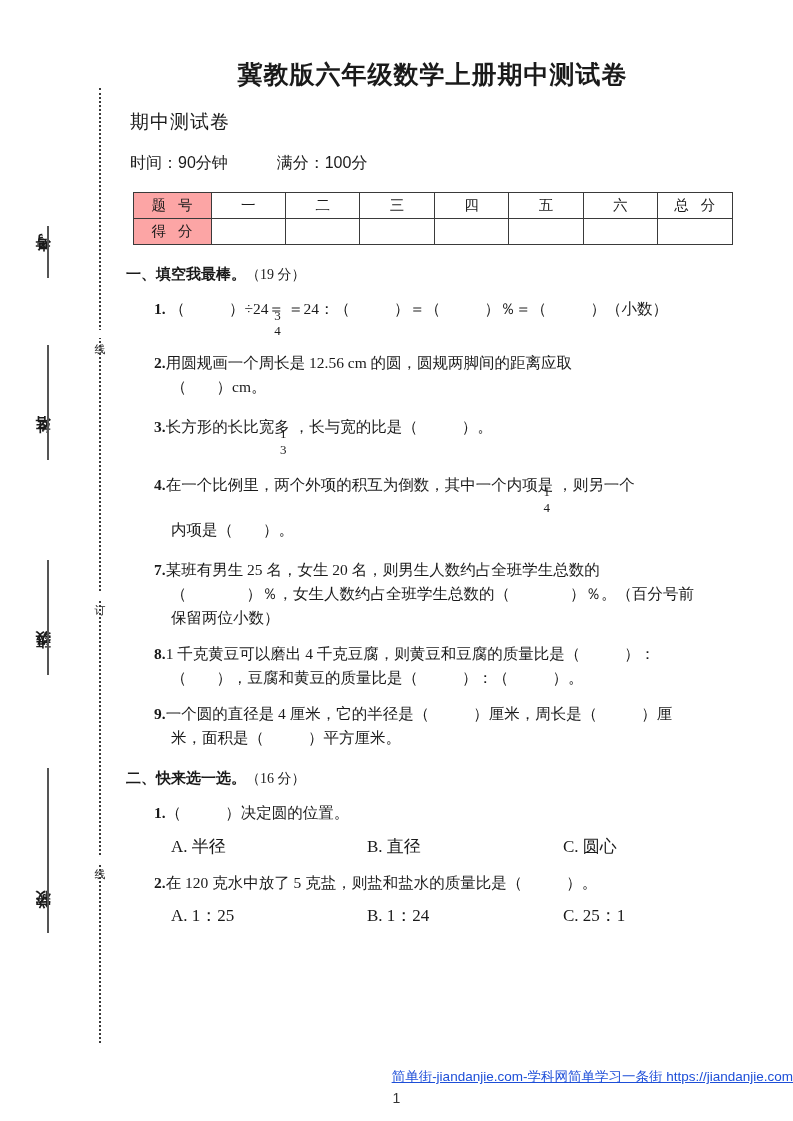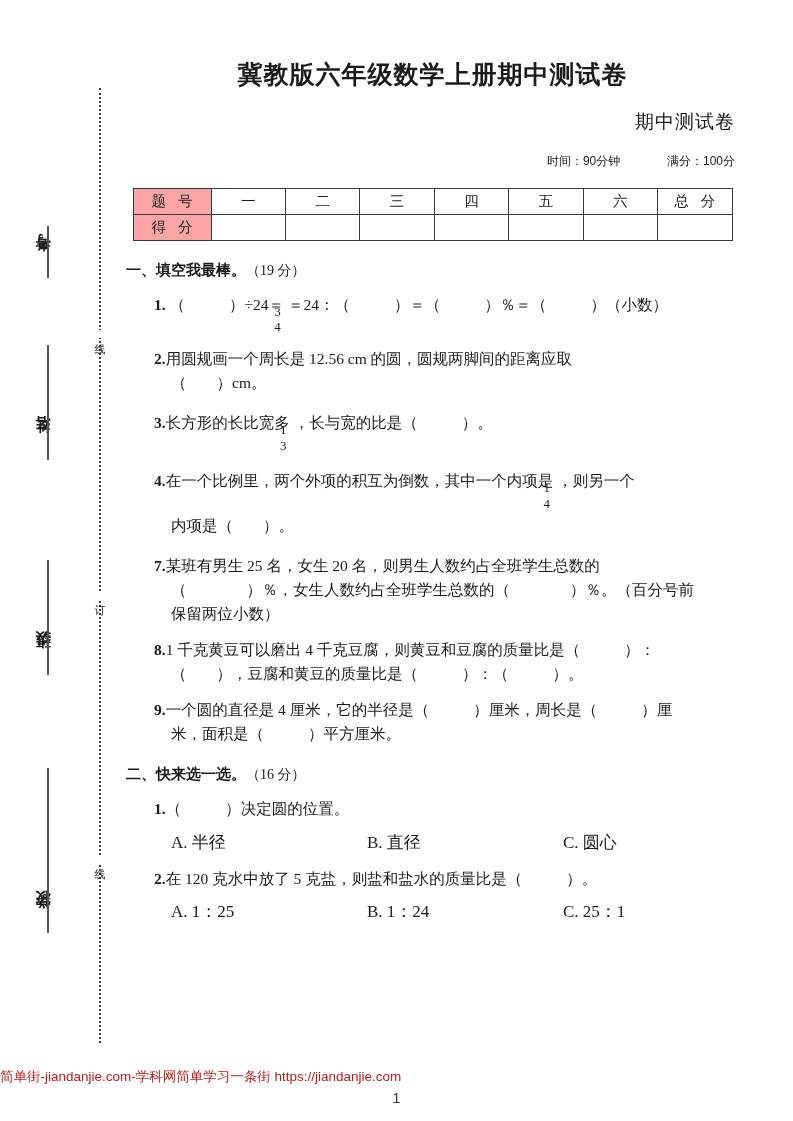--- a/index.html
+++ b/index.html
@@ -81,31 +81,31 @@
   .title-main {
     text-align: center;
     font-family: "Liberation Sans", "DejaVu Sans", sans-serif;
     font-weight: 700;
     font-size: 25px;
     letter-spacing: 1px;
     margin-top: 58px;
   }
 
   .title-sub {
-    text-align: right;
+    text-align: left;
     font-family: "Liberation Sans", "DejaVu Sans", sans-serif;
     font-size: 19px;
     letter-spacing: 1px;
     margin-top: 18px;
   }
 
   .meta-line {
-    text-align: right;
-    font-family: "Liberation Sans", "DejaVu Sans", sans-serif;
-    font-size: 12px;
+    text-align: left;
+    font-family: "Liberation Sans", "DejaVu Sans", sans-serif;
+    font-size: 16px;
     margin-top: 18px;
   }
   .meta-line .gap { display: inline-block; width: 40px; }
 
   
   .score-table {
     border-collapse: collapse;
     margin: 18px auto 0 auto;
     width: 600px;
     table-layout: fixed;
@@ -180,24 +180,25 @@
     display: flex;
   }
   .choices .opt { width: 196px; }
   .choices .opt:last-child { width: auto; }
 
   
   .footer {
     position: absolute;
     left: 0; right: 0;
     top: 1068px;
-    text-align: left;
+    text-align: right;
     font-family: "Liberation Sans", "DejaVu Sans", sans-serif;
     font-size: 13.5px;
-    color: #b91c1c;
+    color: #1d4ed8;
+    text-decoration: underline;
   }
   .pageno {
     position: absolute;
     left: 0; right: 0;
     top: 1090px;
     text-align: center;
     font-family: "Liberation Sans", "DejaVu Sans", sans-serif;
     font-size: 14px;
     color: #333;
   }

